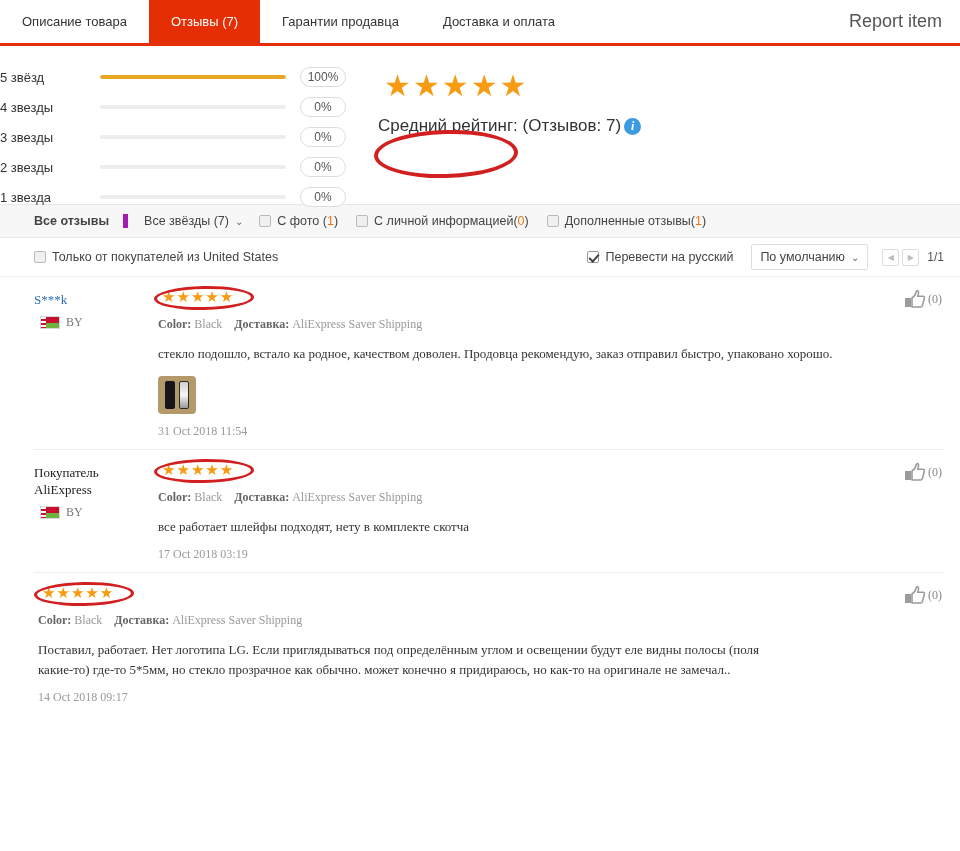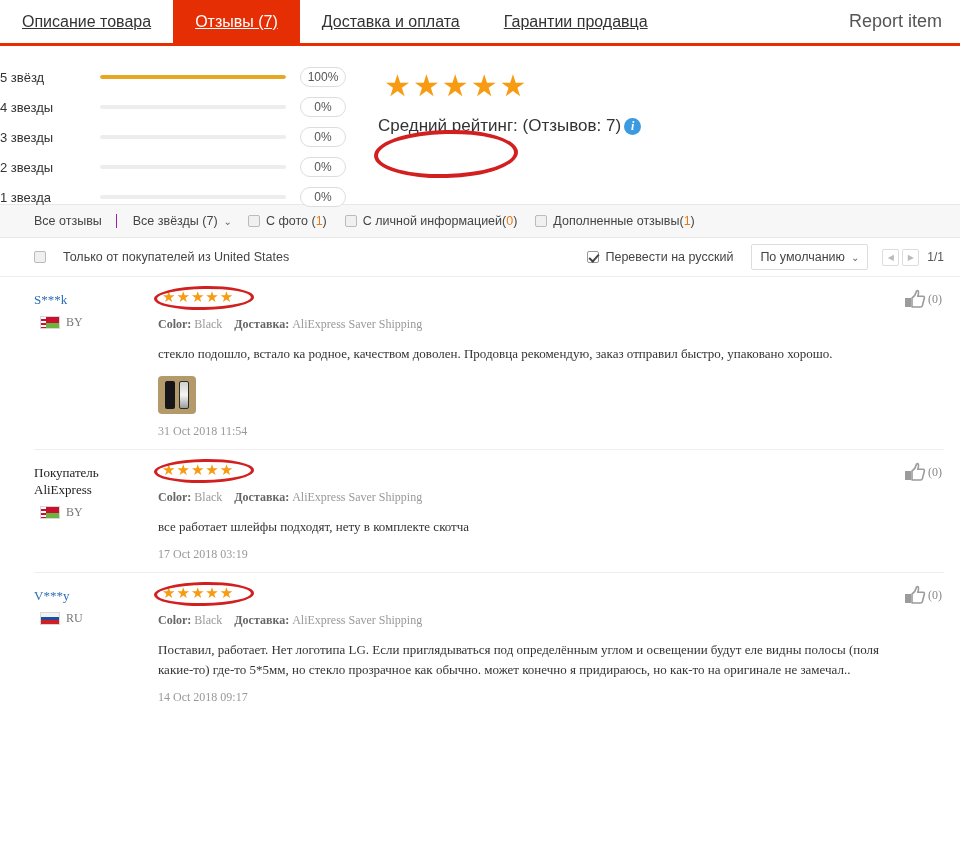--- a/index.html
+++ b/index.html
@@ -17,25 +17,24 @@
     position: relative;
     height: 46px;
     background: #fff;
     border-bottom: 3px solid #e62e04;
     display: flex;
     align-items: stretch;
   }
   .tab {
     display: flex; align-items: center;
     padding: 0 22px;
-    font-size: 16px;
+    font-size: 13px;
     color: #333;
     cursor: pointer;
     white-space: nowrap;
-    text-decoration: underline;
   }
   .tab.active {
     background: #e62e04;
     color: #fff;
   }
   .tabbar .spacer { flex: 1 1 auto; }
   .report {
     display: flex; align-items: center;
     padding: 0 18px 0 10px;
     font-size: 18px;
@@ -143,21 +142,21 @@
     background: #f7f7f7;
     border-top: 1px solid #e8e8e8;
     border-bottom: 1px solid #e8e8e8;
     height: 34px;
     display: flex; align-items: center;
     padding: 0 10px 0 34px;
     font-size: 12.5px;
     color: #444;
   }
   .filterbar .f-item { display: flex; align-items: center; cursor: pointer; }
-  .f-all { padding-right: 14px; border-right: 1px solid #a21caf; }
+  .f-all { padding-right: 14px; border-right: 5px solid #a21caf; font-weight: bold; }
   .f-stars { padding: 0 16px; }
   .caret {
     display: inline-block;
     margin-left: 6px;
     font-size: 10px;
     color: #666;
   }
   .cb {
     display: inline-block;
     width: 12px; height: 12px;
@@ -188,21 +187,21 @@
 
   
   .row2 {
     height: 39px;
     display: flex; align-items: center;
     padding: 0 16px 0 34px;
     border-bottom: 1px solid #eee;
     font-size: 12.5px;
     color: #444;
   }
-  .row2 .left { display: flex; align-items: center; cursor: pointer; gap: 11px; }
+  .row2 .left { display: flex; align-items: center; cursor: pointer; }
   .row2 .spacer { flex: 1 1 auto; }
   .translate { display: flex; align-items: center; margin-right: 18px; cursor: pointer; }
   .translate .cb.checked { background: #fff; }
   .sortbox {
     border: 1px solid #ddd;
     background: #fff;
     border-radius: 2px;
     height: 26px;
     padding: 0 8px;
     display: flex; align-items: center;
@@ -345,22 +344,22 @@
     transform: rotate(-1deg);
     border-width: 3px;
   }
 </style>
 </head>
 <body>
 
 <div class="tabbar">
   <div class="tab">Описание товара</div>
   <div class="tab active">Отзывы (7)</div>
+  <div class="tab">Гарантии продавца</div>
   <div class="tab">Доставка и оплата</div>
-  <div class="tab">Гарантии продавца</div>
   <div class="spacer"></div>
   <div class="report">Report item</div>
 </div>
 
 <div class="summary">
 
   <div class="bars">
     <div class="barrow">
       <div class="barlabel">5 звёзд</div>
       <div class="bartrack">
@@ -520,27 +519,20 @@
     <div class="likes">
       <svg width="22" height="20" viewBox="0 0 22 20">
         <rect x="1" y="9" width="6" height="9" fill="#9b9b9b"></rect>
         <path d="M8 18 L8 9 C8 9 11.5 6.5 12 3.5 C12.3 1.6 13.6 1.2 14.2 2 C14.9 2.9 14.3 6 13.7 7.2 L19 7.2 C20.2 7.2 20.7 8.2 20.3 9.2 L18.4 16.6 C18.1 17.7 17.3 18 16.5 18 Z" fill="none" stroke="#9b9b9b" stroke-width="1.6" stroke-linejoin="round"></path>
       </svg>
       <span>(0)</span>
     </div>
   </div>
 
   <div class="review">
-    <div class="rv-user">
-      <div class="uname">V***y</div>
-      <div class="uctry">
-        <span class="flag flag-ru"></span>
-        <span>RU</span>
-      </div>
-    </div>
     <div class="rv-body">
       <div style="position:relative;">
         <div class="rv-stars">★★★★★</div>
         <div class="ellipse ellipse-rv" style="left:-4px; top:-3px;"></div>
       </div>
       <div class="rv-meta">
         <b>Color:</b>
         <span>Black</span>
         &nbsp;&nbsp;
         <b>Доставка:</b>

